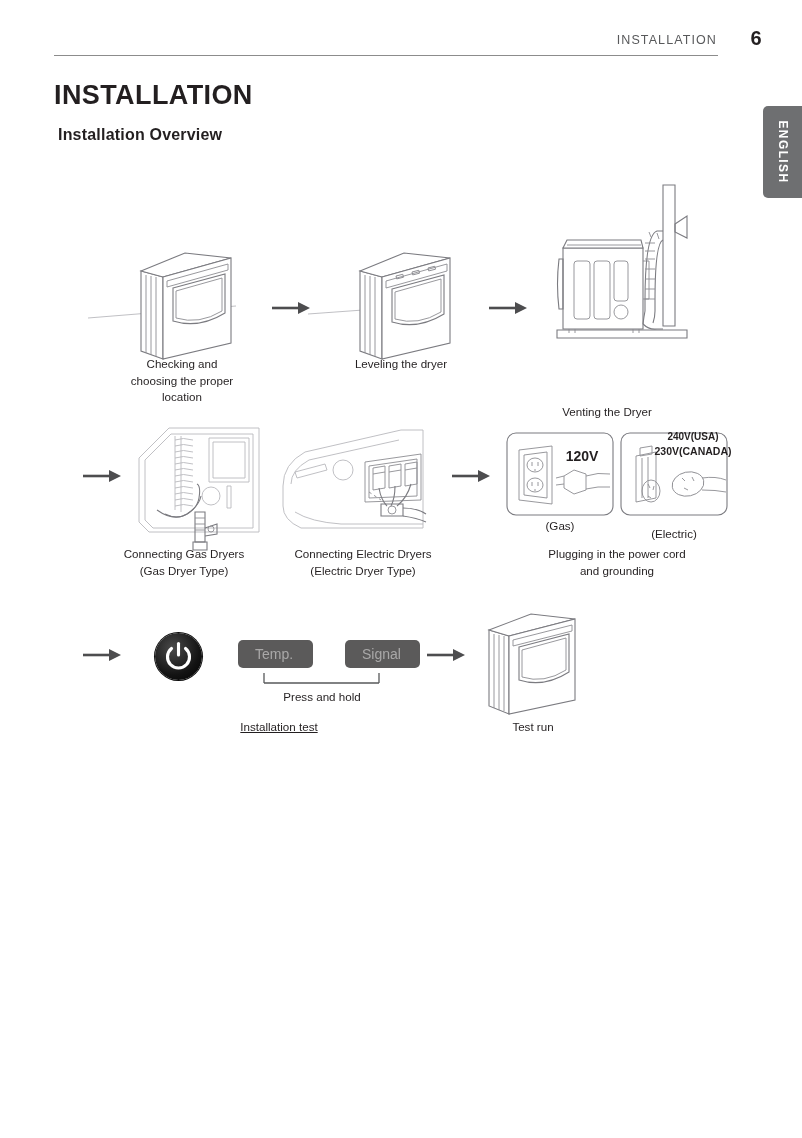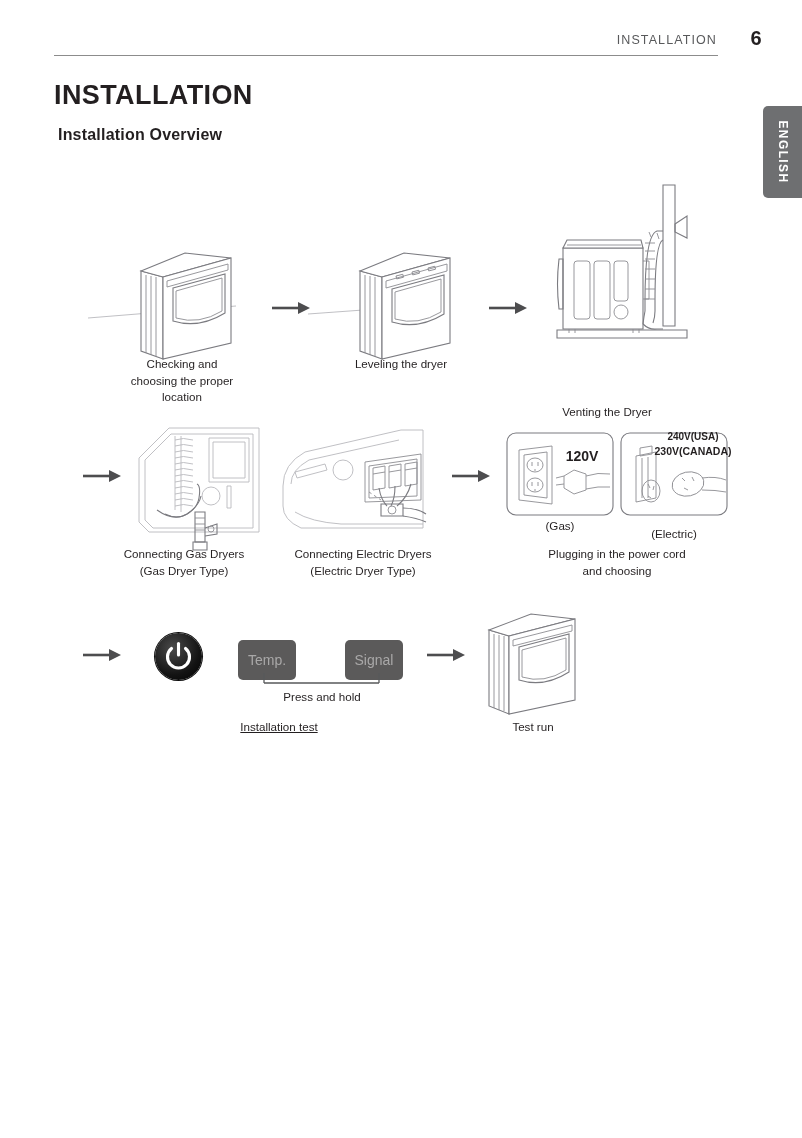--- a/index.html
+++ b/index.html
@@ -44,22 +44,22 @@
   .arrow{position:absolute;}
 
   
   .pwr{
     position:absolute;width:47px;height:47px;border-radius:50%;
     background:radial-gradient(circle at 38% 32%, #4a4a4a 0%, #131313 62%, #000 100%);
     box-shadow:0 0 0 1px #0b0b0b;
   }
   
   .ui-btn{
-    position:absolute;height:40px;border-radius:5px;background:#5b5a5a;
-    color:#a9a8a8;font-size:14px;display:flex;align-items:center;justify-content:center;
+    position:absolute;height:28px;border-radius:5px;background:#5b5a5a;
+    color:#a9a8a8;font-size:14px;display:flex;align-items:center;padding-left:17px;
   }
   .bracket{position:absolute;}
 </style>
 </head>
 <body>
 
 <div class="page-header">
   <div class="hdr-rule"></div>
   <div class="hdr-section">INSTALLATION</div>
   <div class="hdr-page">6</div>
@@ -276,21 +276,21 @@
   <path class="ln2" d="M62,46 L65,49 M72,45 L74,49 M64,56 L68,58"></path>
   <path class="ln2" d="M82,46 Q96,44 106,48"></path>
   <path class="ln2" d="M82,58 Q96,58 106,60"></path>
 </svg>
 <div class="sub" style="left:648px;top:431px;width:90px;font-size:10px;font-weight:600;">240V(USA)</div>
 <div class="sub" style="left:640px;top:445px;width:106px;font-size:10.5px;font-weight:600;">230V(CANADA)</div>
 <div class="sub" style="left:641px;top:519px;width:66px;margin-top:8px;">(Electric)</div>
 
 <div class="cap" style="left:527px;top:546px;width:180px;">
   <div>Plugging in the power cord</div>
-  <div>and choosing</div>
+  <div>and grounding</div>
 </div>
 
 <svg class="arrow" style="left:83px;top:647px;" width="40" height="16">
   <path d="M0,8 L26,8" stroke="#4d4d4f" stroke-width="2.6" fill="none"></path>
   <path d="M26,2 L38,8 L26,14 Z" fill="#4d4d4f"></path>
 </svg>
 
 <div class="pwr" style="left:155px;top:633px;">
   <svg width="47" height="47" viewBox="0 0 47 47">
     <path d="M16.5,15.5 A11,11 0 1 0 30.5,15.5" fill="none" stroke="#ffffff" stroke-width="3.1" stroke-linecap="round"></path>

